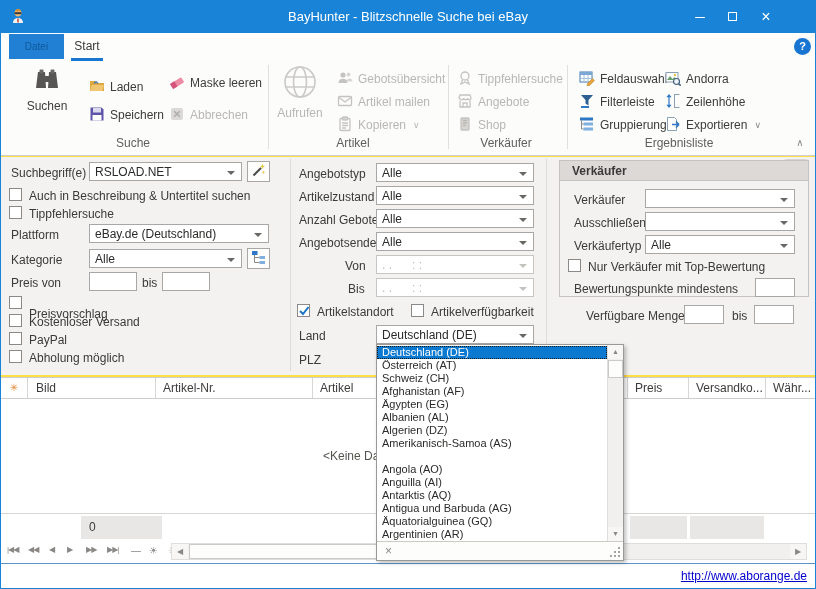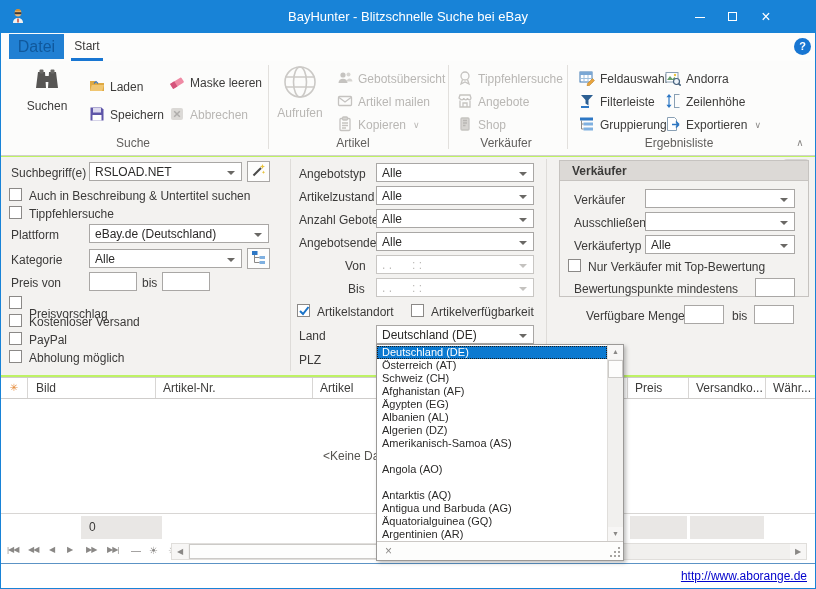--- a/index.html
+++ b/index.html
@@ -1,29 +1,29 @@
 <!DOCTYPE html>
 <html><head>
 <meta charset="utf-8">
 <style>
   html,body{margin:0;padding:0;background:#e8e8e8;font-family:"Liberation Sans",sans-serif;}
   *{box-sizing:border-box;}
   .abs{position:absolute;}
-  .window{position:relative;width:816px;height:589px;background:#bef264;border:1px solid #1883d7;overflow:hidden;font-size:12px;color:#333;}
+  .window{position:relative;width:816px;height:589px;background:#fde047;border:1px solid #1883d7;overflow:hidden;font-size:12px;color:#333;}
 
   
   .titlebar{position:absolute;left:0;top:0;width:814px;height:32px;background:#1883d7;}
   .title-text{position:absolute;left:0;top:0;width:100%;height:32px;line-height:32px;text-align:center;color:#fff;font-size:13px;}
   .win-btn{position:absolute;top:0;width:34px;height:32px;color:#fff;text-align:center;line-height:32px;font-size:15px;}
   .min-bar{position:absolute;left:12px;top:16px;width:10px;height:1px;background:#fff;}
   .max-box{position:absolute;left:12px;top:11px;width:9px;height:9px;border:1px solid #fff;}
 
   
   .tabrow{position:absolute;left:0;top:32px;width:814px;height:28px;background:#fdfdfc;}
-  .tab-file{position:absolute;left:8px;top:1px;width:55px;height:25px;background:#2180d3;color:#10589c;text-align:center;line-height:25px;font-size:16px;}
+  .tab-file{position:absolute;left:8px;top:1px;width:55px;height:25px;background:#2180d3;color:#10589c;text-align:center;line-height:25px;font-size:10px;}
   .tab-start{position:absolute;left:70px;top:1px;width:32px;height:25px;color:#3b3a39;text-align:center;line-height:25px;font-size:12px;}
   .tab-underline{position:absolute;left:70px;top:25px;width:32px;height:3px;background:#1876d2;}
   .help-circle{position:absolute;left:793px;top:5px;width:17px;height:17px;border-radius:50%;background:#1876d2;color:#fff;text-align:center;line-height:17px;font-size:11px;font-weight:bold;}
 
   
   .ribbon{position:absolute;left:0;top:60px;width:814px;height:95px;background:#fcfcfb;border-bottom:1px solid #d2d0ce;}
   .rgroup-sep{position:absolute;top:4px;width:1px;height:84px;background:#e2e0dd;}
   .rcap{position:absolute;top:74px;height:16px;line-height:16px;font-size:12px;color:#605e5c;text-align:center;}
   .rbtn{position:absolute;display:flex;align-items:center;gap:5px;font-size:12px;color:#3d3c3b;white-space:nowrap;height:20px;}
   .rbtn.disabled{color:#b9b7b4;}
@@ -415,20 +415,21 @@
   <div class="popup">
     <div class="dd-item selected" style="top:1px;">Deutschland (DE)</div>
     <div class="dd-item" style="top:14px;">Österreich (AT)</div>
     <div class="dd-item" style="top:27px;">Schweiz (CH)</div>
     <div class="dd-item" style="top:40px;">Afghanistan (AF)</div>
     <div class="dd-item" style="top:53px;">Ägypten (EG)</div>
     <div class="dd-item" style="top:66px;">Albanien (AL)</div>
     <div class="dd-item" style="top:79px;">Algerien (DZ)</div>
     <div class="dd-item" style="top:92px;">Amerikanisch-Samoa (AS)</div>
     <div class="dd-item" style="top:118px;">Angola (AO)</div>
+    <div class="dd-item" style="top:131px;">Anguilla (AI)</div>
     <div class="dd-item" style="top:144px;">Antarktis (AQ)</div>
     <div class="dd-item" style="top:157px;">Antigua und Barbuda (AG)</div>
     <div class="dd-item" style="top:170px;">Äquatorialguinea (GQ)</div>
     <div class="dd-item" style="top:183px;">Argentinien (AR)</div>
     <div class="dd-scroll">
       <span class="dd-sbtn" style="top:0;">▲</span>
       <span class="dd-thumb"></span>
       <span class="dd-sbtn" style="top:182px;">▼</span>
     </div>
     <div class="dd-footer">

